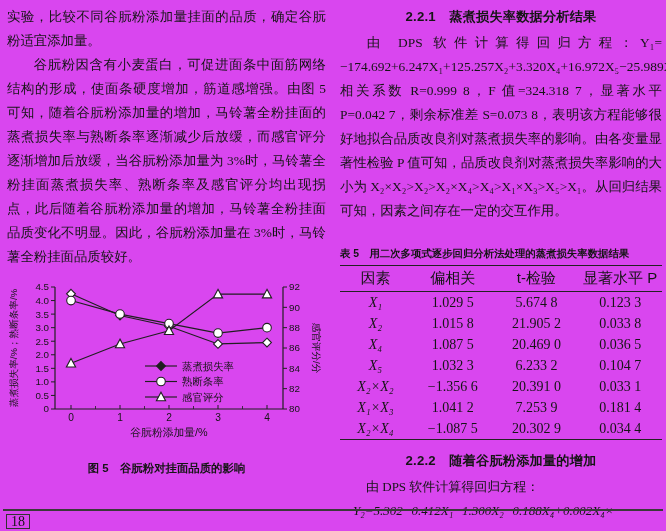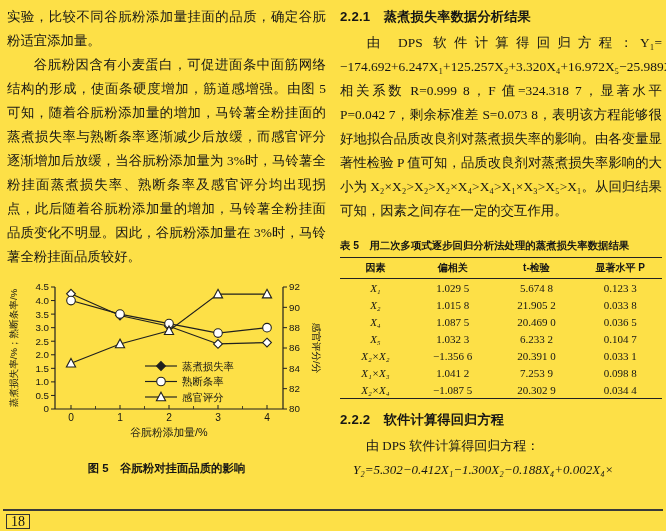--- a/index.html
+++ b/index.html
@@ -1,43 +1,43 @@
 <!DOCTYPE html>
 <html><head>
 <meta charset="utf-8">
 <style>
   html,body{margin:0;padding:0;background:#fff;}
   .page{
-    position:relative;width:666px;height:531px;background:#fde047;color:#151515;
+    position:relative;width:666px;height:531px;background:#d946ef;color:#151515;
     font-family:"Liberation Serif","DejaVu Serif",serif;overflow:hidden;
   }
   .col{position:absolute;top:5px;}
   .col-left{left:7px;width:319px;}
   .col-right{left:340px;width:322px;}
   p.body{margin:0;font-size:13.4px;line-height:24px;text-align:justify;}
   p.body.indent{text-indent:2em;}
   .sec-heading{
     margin:0 0 2px 0;font-family:"Liberation Sans","DejaVu Sans",sans-serif;
-    font-size:13.2px;font-weight:700;line-height:24px;letter-spacing:.2px;
+    font-size:13.2px;font-weight:700;line-height:24px;letter-spacing:.2px;text-align:center;
   }
   figure.fig{margin:8px 0 0 0;padding:0;width:100%;}
   .fig-caption{
     text-align:center;font-family:"Liberation Sans","DejaVu Sans",sans-serif;
     font-weight:700;font-size:11.4px;margin-top:2px;
   }
   .tbl-title{
     font-family:"Liberation Sans","DejaVu Sans",sans-serif;font-weight:700;
-    font-size:10.4px;margin:16px 0 4px 0;white-space:nowrap;
+    font-size:10.4px;margin:24px 0 4px 0;white-space:nowrap;
   }
   table.data{width:100%;border-collapse:collapse;border-top:1.5px solid #222;border-bottom:1.5px solid #222;}
   table.data th{
-    border-bottom:1px solid #222;font-weight:700;font-size:10px;
+    border-bottom:1px solid #222;font-weight:400;font-size:15px;
     padding:3px 2px;text-align:center;font-family:"Liberation Sans","DejaVu Sans",sans-serif;
   }
-  table.data td{font-size:11px;padding:2.5px 2px;text-align:center;}
+  table.data td{font-size:14px;padding:2.5px 2px;text-align:center;}
   table.data td.factor{font-style:italic;}
   .eq-line{margin:0;font-size:13px;line-height:24px;}
   .eq-line.ind2{text-indent:2em;}
   .eq-line.ind1{text-indent:1em;font-style:italic;}
   .footer-rule{position:absolute;left:3px;right:3px;top:509px;border-top:2px solid #3a3a3a;}
   .page-num{
     position:absolute;left:6px;top:514px;border:1.5px solid #333;
     font-size:14px;line-height:13px;padding:0 4px;font-family:"Liberation Serif",serif;
   }
   svg text{font-family:"Liberation Sans","DejaVu Sans",sans-serif;fill:#151515;}
@@ -182,31 +182,31 @@
           <tr>
             <td class="factor">X₂×X₂</td>
             <td>−1.356 6</td>
             <td>20.391 0</td>
             <td>0.033 1</td>
           </tr>
           <tr>
             <td class="factor">X₁×X₃</td>
             <td>1.041 2</td>
             <td>7.253 9</td>
-            <td>0.098 8</td>
+            <td>0.181 4</td>
           </tr>
           <tr>
             <td class="factor">X₂×X₄</td>
             <td>−1.087 5</td>
             <td>20.302 9</td>
             <td>0.034 4</td>
           </tr>
         </tbody>
     </table>
 
-    <h3 class="sec-heading" style="margin-top:9px">2.2.2　软件计算得回归方程</h3>
+    <h3 class="sec-heading" style="margin-top:9px">2.2.2　随着谷朊粉添加量的增加</h3>
     <p class="eq-line ind2">由 DPS 软件计算得回归方程：</p>
     <p class="eq-line ind1">Y₂=5.302−0.412X₁−1.300X₂−0.188X₄+0.002X₄×</p>
   </div>
 
   <div class="footer-rule"></div>
   <div class="page-num">18</div>
 </div>
 
 </body></html>

